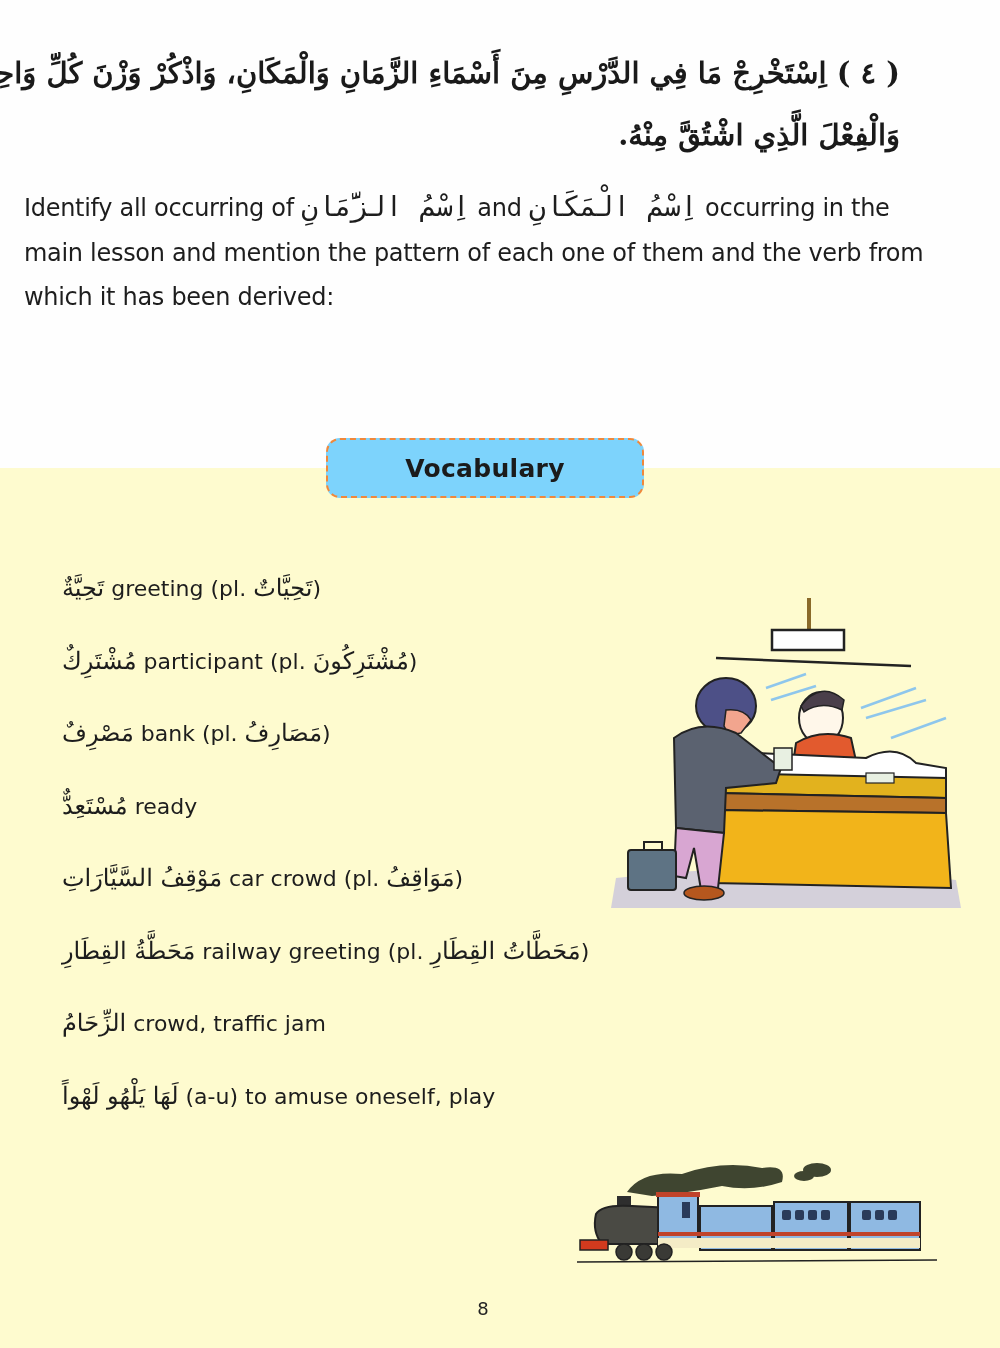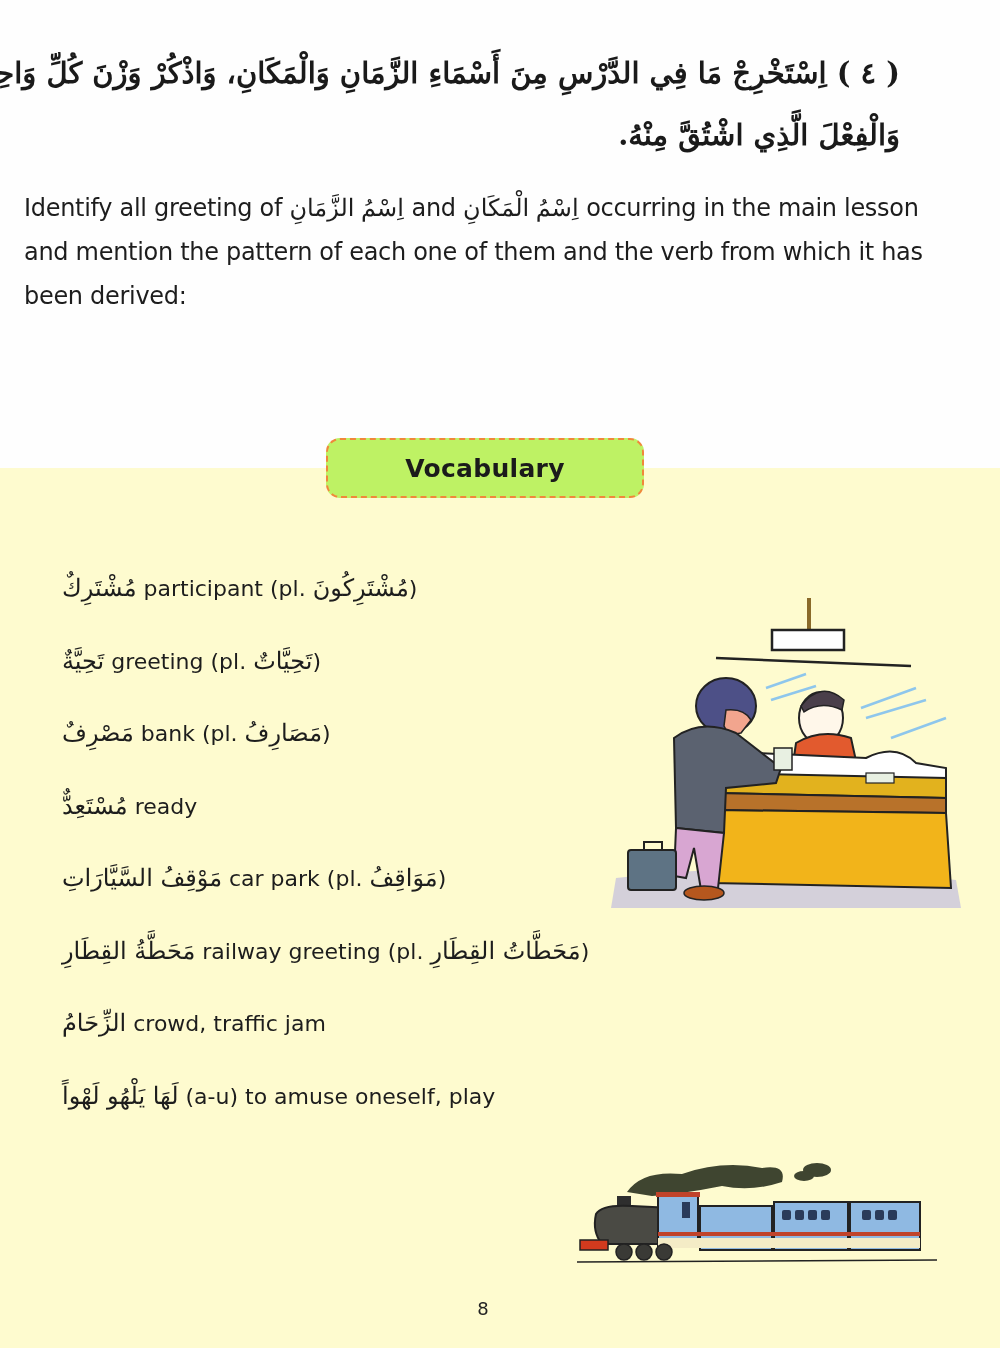--- a/index.html
+++ b/index.html
@@ -25,26 +25,26 @@
       font-size: 29px; line-height: 62px; color: #1a1a1a; font-weight: bold;
     }
     .exercise-line { display: block; white-space: nowrap; }
     .instruction {
       position: absolute; left: 24px; top: 186px; width: 900px;
       font-size: 24px; line-height: 44px; color: #1d1d1d;
       font-family: "DejaVu Sans", sans-serif;
       letter-spacing: -0.3px;
     }
     .instruction .ar {
-      font-family: Liberation Sans, sans-serif; font-size: 24px; text-align: right;
+      font-family: Liberation Mono, monospace; font-size: 28px; text-align: right;
     }
     .vocab-badge {
       position: absolute; left: 326px; top: 438px; width: 318px; height: 60px;
       border: 2px dashed #f0883a; border-radius: 14px;
-      background: #bef264;
+      background: #7dd3fc;
       display: flex; align-items: center; justify-content: center;
     }
     .vocab-badge span {
       font-family: "DejaVu Sans", sans-serif; font-weight: bold;
       font-size: 25px; color: #1b1b1b; letter-spacing: 0.3px;
     }
     .vocab-list { position: absolute; left: 62px; top: 566px; width: 540px; }
     .vocab-item {
       display: block; height: 72.5px; line-height: 44px;
       font-size: 22px; color: #1d1d1d; white-space: nowrap;
@@ -69,32 +69,32 @@
 <body>
 
 <div class="page-top"></div>
 <div class="page-bottom"></div>
 
 <div class="exercise">
   <span class="exercise-line">( ٤ ) اِسْتَخْرِجْ مَا فِي الدَّرْسِ مِنَ أَسْمَاءِ الزَّمَانِ وَالْمَكَانِ، وَاذْكُرْ وَزْنَ كُلِّ وَاحِدٍ مِنْهَا،</span>
   <span class="exercise-line">وَالْفِعْلَ الَّذِي اشْتُقَّ مِنْهُ.</span>
 </div>
 
-<div class="instruction"><span>Identify all greeting of </span><span class="ar" dir="rtl">اِسْمُ الزَّمَانِ</span><span> and </span><span class="ar" dir="rtl">اِسْمُ الْمَكَانِ</span><span> occurring in the main lesson and mention the pattern of each one of them and the verb from which it has been derived:</span></div>
+<div class="instruction"><span>Identify all occurring of </span><span class="ar" dir="rtl">اِسْمُ الزَّمَانِ</span><span> and </span><span class="ar" dir="rtl">اِسْمُ الْمَكَانِ</span><span> occurring in the main lesson and mention the pattern of each one of them and the verb from which it has been derived:</span></div>
 
 <div class="vocab-badge">
   <span>Vocabulary</span>
 </div>
 
 <div class="vocab-list">
+  <div class="vocab-item"><span class="ar" dir="rtl">تَحِيَّةٌ</span><span> greeting (pl. </span><span class="ar" dir="rtl">تَحِيَّاتٌ</span><span>)</span></div>
   <div class="vocab-item"><span class="ar" dir="rtl">مُشْتَرِكٌ</span><span> participant (pl. </span><span class="ar" dir="rtl">مُشْتَرِكُونَ</span><span>)</span></div>
-  <div class="vocab-item"><span class="ar" dir="rtl">تَحِيَّةٌ</span><span> greeting (pl. </span><span class="ar" dir="rtl">تَحِيَّاتٌ</span><span>)</span></div>
   <div class="vocab-item"><span class="ar" dir="rtl">مَصْرِفٌ</span><span> bank (pl. </span><span class="ar" dir="rtl">مَصَارِفُ</span><span>)</span></div>
   <div class="vocab-item"><span class="ar" dir="rtl">مُسْتَعِدٌّ</span><span> ready</span></div>
-  <div class="vocab-item"><span class="ar" dir="rtl">مَوْقِفُ السَّيَّارَاتِ</span><span> car park (pl. </span><span class="ar" dir="rtl">مَوَاقِفُ</span><span>)</span></div>
+  <div class="vocab-item"><span class="ar" dir="rtl">مَوْقِفُ السَّيَّارَاتِ</span><span> car crowd (pl. </span><span class="ar" dir="rtl">مَوَاقِفُ</span><span>)</span></div>
   <div class="vocab-item"><span class="ar" dir="rtl">مَحَطَّةُ القِطَارِ</span><span> railway greeting (pl. </span><span class="ar" dir="rtl">مَحَطَّاتُ القِطَارِ</span><span>)</span></div>
   <div class="vocab-item"><span class="ar" dir="rtl">الزِّحَامُ</span><span> crowd, traffic jam</span></div>
   <div class="vocab-item"><span class="ar" dir="rtl">لَهَا يَلْهُو لَهْواً</span><span> (a-u) to amuse oneself, play</span></div>
 </div>
 
 <svg class="illus-bank" viewBox="0 0 374 320" xmlns="http://www.w3.org/2000/svg">
 
   <path d="M10 290 Q 180 270 350 292 L 355 320 L 5 320 Z" fill="#c9c6dc" opacity="0.8"></path>
 
   <line x1="203" y1="10" x2="203" y2="42" stroke="#8a6a2a" stroke-width="4"></line>

